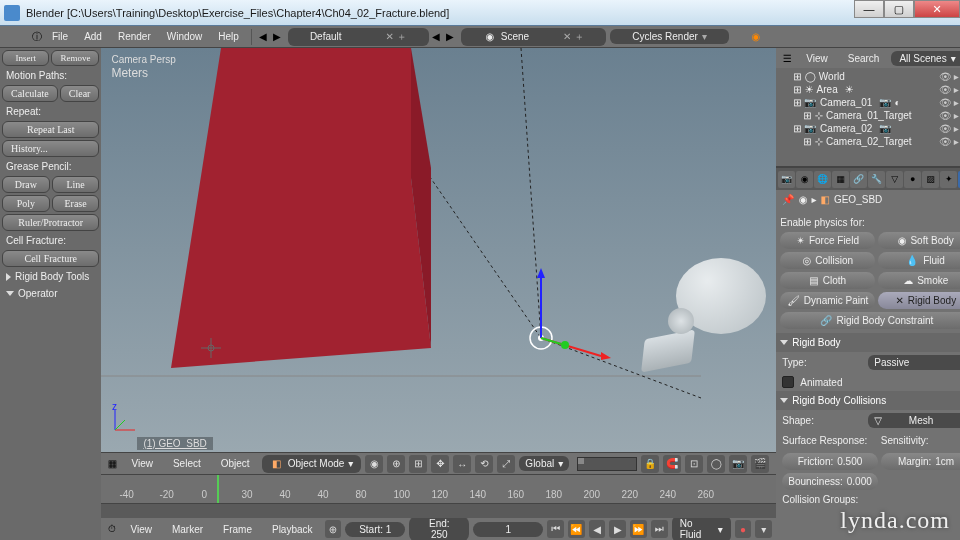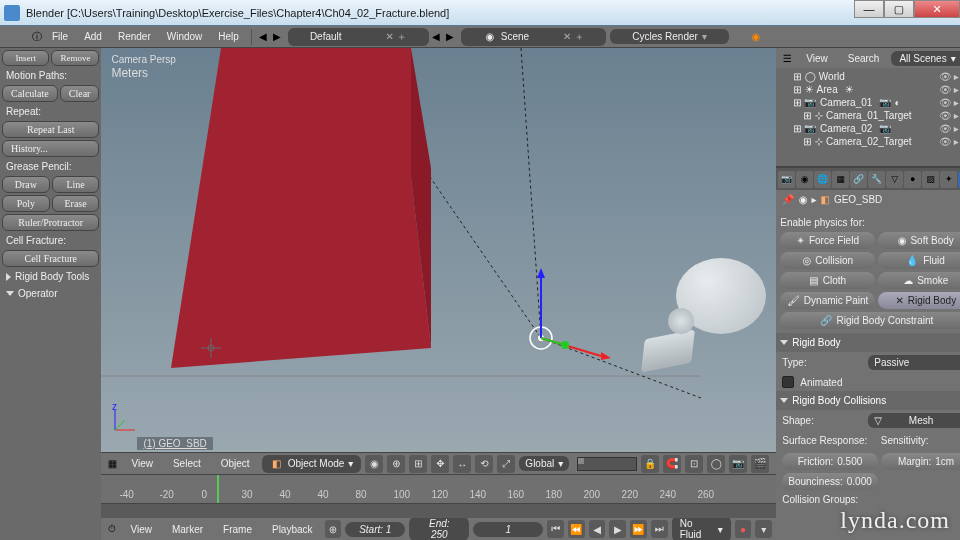--- a/index.html
+++ b/index.html
@@ -42,21 +42,21 @@
 .vp-header { height: 22px; background: #727272; display: flex; align-items: center; padding: 0 4px; gap: 4px; border-top: 1px solid #444; }
 .mode-sel { background: #4a4a4a; color: #eee; padding: 2px 8px; border-radius: 6px; display: flex; align-items: center; gap: 4px; }
 .icon-btn { width: 18px; height: 18px; background: #5a5a5a; border-radius: 3px; display: flex; align-items: center; justify-content: center; color: #ddd; }
 
 .timeline { height: 44px; background: #5a5a5a; position: relative; }
 .timeline-track { height: 30px; background: #707070; position: relative; border-top: 1px solid #444; border-bottom: 1px solid #444; }
 .timeline-cursor { position: absolute; top: 0; bottom: 0; width: 2px; background: #5c5; }
 .timeline-ruler { position: absolute; bottom: 0; left: 0; right: 0; height: 14px; display: flex; font-size: 9px; color: #ccc; }
 .timeline-ruler span { position: absolute; text-align: center; }
 .tl-header { height: 22px; background: #727272; display: flex; align-items: center; padding: 0 4px; gap: 4px; }
-.num-field { background: #4a4a4a; color: #eee; padding: 2px 11px; border-radius: 8px; min-width: 60px; text-align: center; font-style: italic; }
+.num-field { background: #4a4a4a; color: #eee; padding: 2px 11px; border-radius: 8px; min-width: 60px; text-align: center; }
 
 .right-col { width: 224px; display: flex; flex-direction: column; background: #727272; }
 .outliner { height: 120px; background: #6a6a6a; display: flex; flex-direction: column; border-bottom: 2px solid #444; }
 .outliner-header { height: 20px; background: #727272; display: flex; align-items: center; padding: 0 4px; gap: 4px; }
 .outliner-list { flex: 1; overflow: hidden; padding: 2px; }
 .ol-item { display: flex; align-items: center; padding: 1px 2px; color: #eee; gap: 3px; white-space: nowrap; }
 .ol-icons { margin-left: auto; display: flex; gap: 2px; font-size: 8px; color: #ccc; }
 .ol-indent { display: inline-block; }
 
 .props { flex: 1; background: #727272; display: flex; flex-direction: column; overflow: hidden; }

